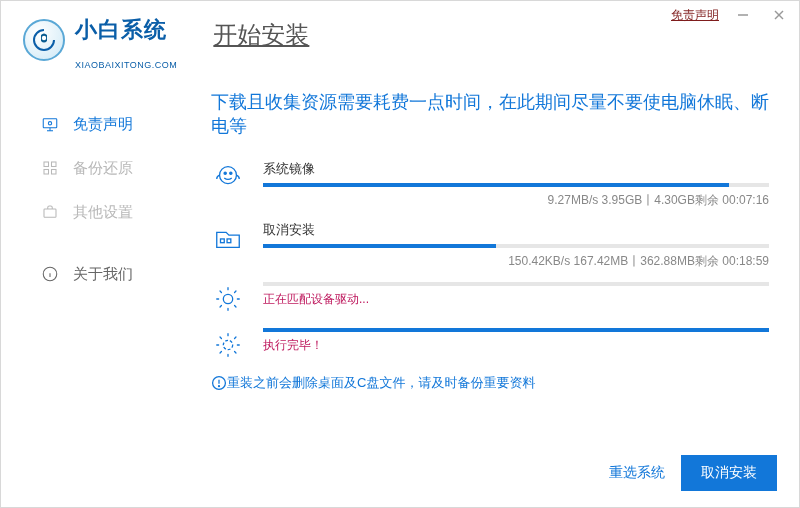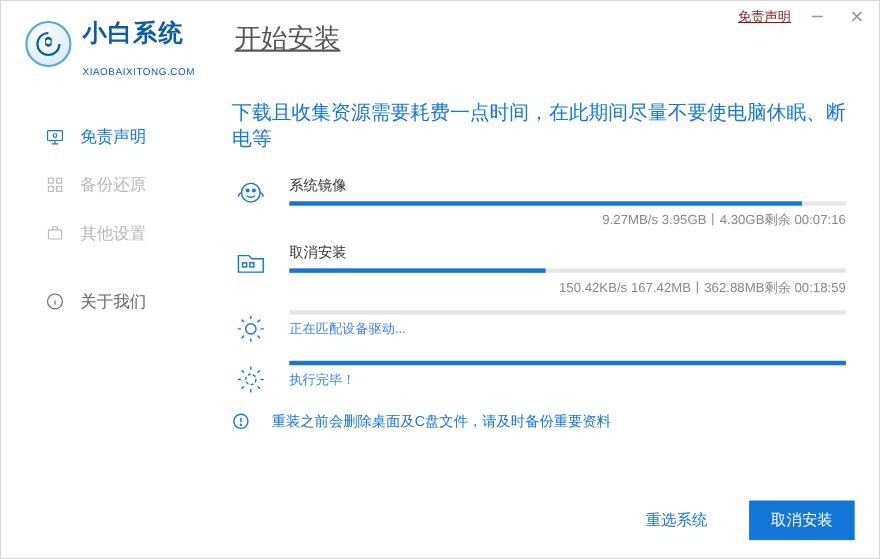--- a/index.html
+++ b/index.html
@@ -29,26 +29,26 @@
   .notice { color: #1277d9; font-size: 18px; margin-bottom: 22px; }
 
   .task { display: flex; align-items: flex-start; gap: 18px; margin-bottom: 12px; }
   .task-icon { width: 34px; height: 34px; flex: 0 0 34px; display: flex; align-items: center; justify-content: center; color: #1277d9; }
   .task-icon svg { width: 30px; height: 30px; stroke: #1277d9; fill: none; stroke-width: 1.4; }
   .task-body { flex: 1; }
   .task-title { font-size: 13px; color: #333; margin-bottom: 5px; }
   .bar { height: 4px; background: #e6e6e6; position: relative; margin-bottom: 5px; }
   .bar .fill { position: absolute; left: 0; top: 0; bottom: 0; background: #1277d9; }
   .task-foot { display: flex; justify-content: flex-end; font-size: 12px; color: #888; }
-  .task-status { font-size: 12px; color: #3b82f6; }
-
-  .warn-row { display: flex; align-items: center; gap: 20px; color: #1277d9; font-size: 13px; margin-top: 10px; }
+  .task-status { font-size: 12px; color: #be185d; }
+
+  .warn-row { display: flex; align-items: center; gap: 0; color: #1277d9; font-size: 13px; margin-top: 10px; }
   .warn-row svg { width: 16px; height: 16px; stroke: #1277d9; fill: none; stroke-width: 1.6; }
 
-  .footer { position: absolute; bottom: 16px; right: 22px; display: flex; align-items: center; gap: 38px; font-size: 14px; }
+  .footer { position: absolute; bottom: 16px; right: 22px; display: flex; align-items: center; gap: 16px; font-size: 14px; }
   .btn-link { color: #1277d9; cursor: pointer; }
   .btn-primary { background: #1277d9; color: #fff; padding: 9px 20px; cursor: pointer; }
 </style>
 </head>
 <body>
 
 <div class="titlebar">
   <span class="link">免责声明</span>
   <span class="winbtn">
       <svg viewBox="0 0 12 12">

